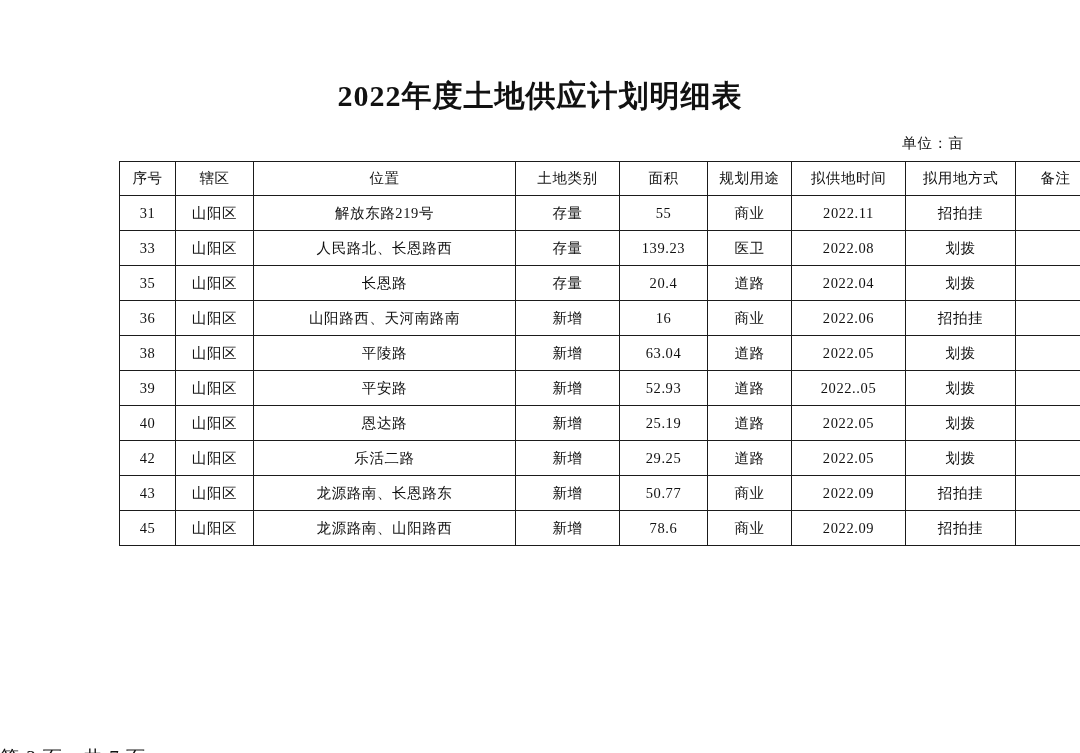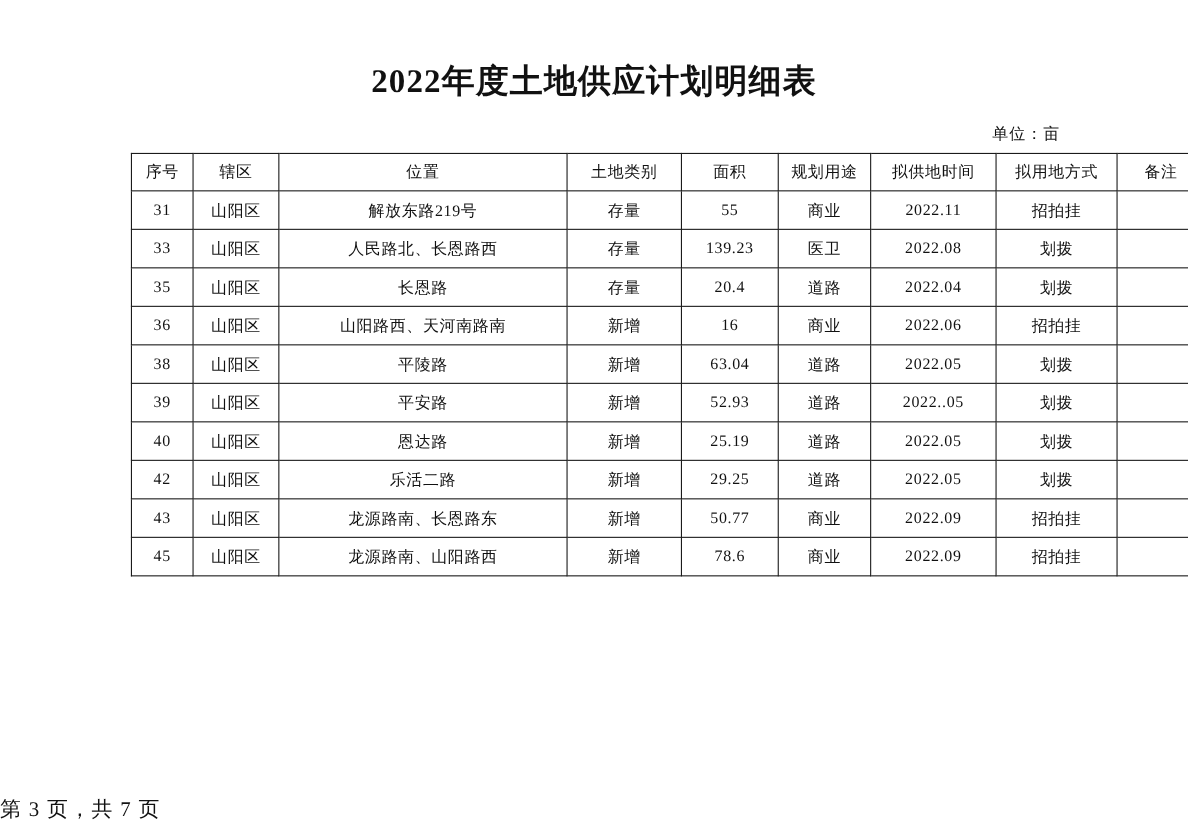--- a/index.html
+++ b/index.html
@@ -20,21 +20,21 @@
     height: 753px;
     box-sizing: border-box;
     padding: 0;
     position: relative;
   }
   .doc-title {
     text-align: center;
     font-size: 30px;
     font-weight: bold;
     letter-spacing: 1px;
-    margin-top: 54px;
+    margin-top: 76px;
     font-family: "Liberation Serif", "DejaVu Serif", serif;
   }
   .unit-line {
     text-align: right;
     font-size: 14.5px;
     margin-top: 17px;
     padding-right: 116px;
     letter-spacing: 1px;
   }
   .table-wrap {

